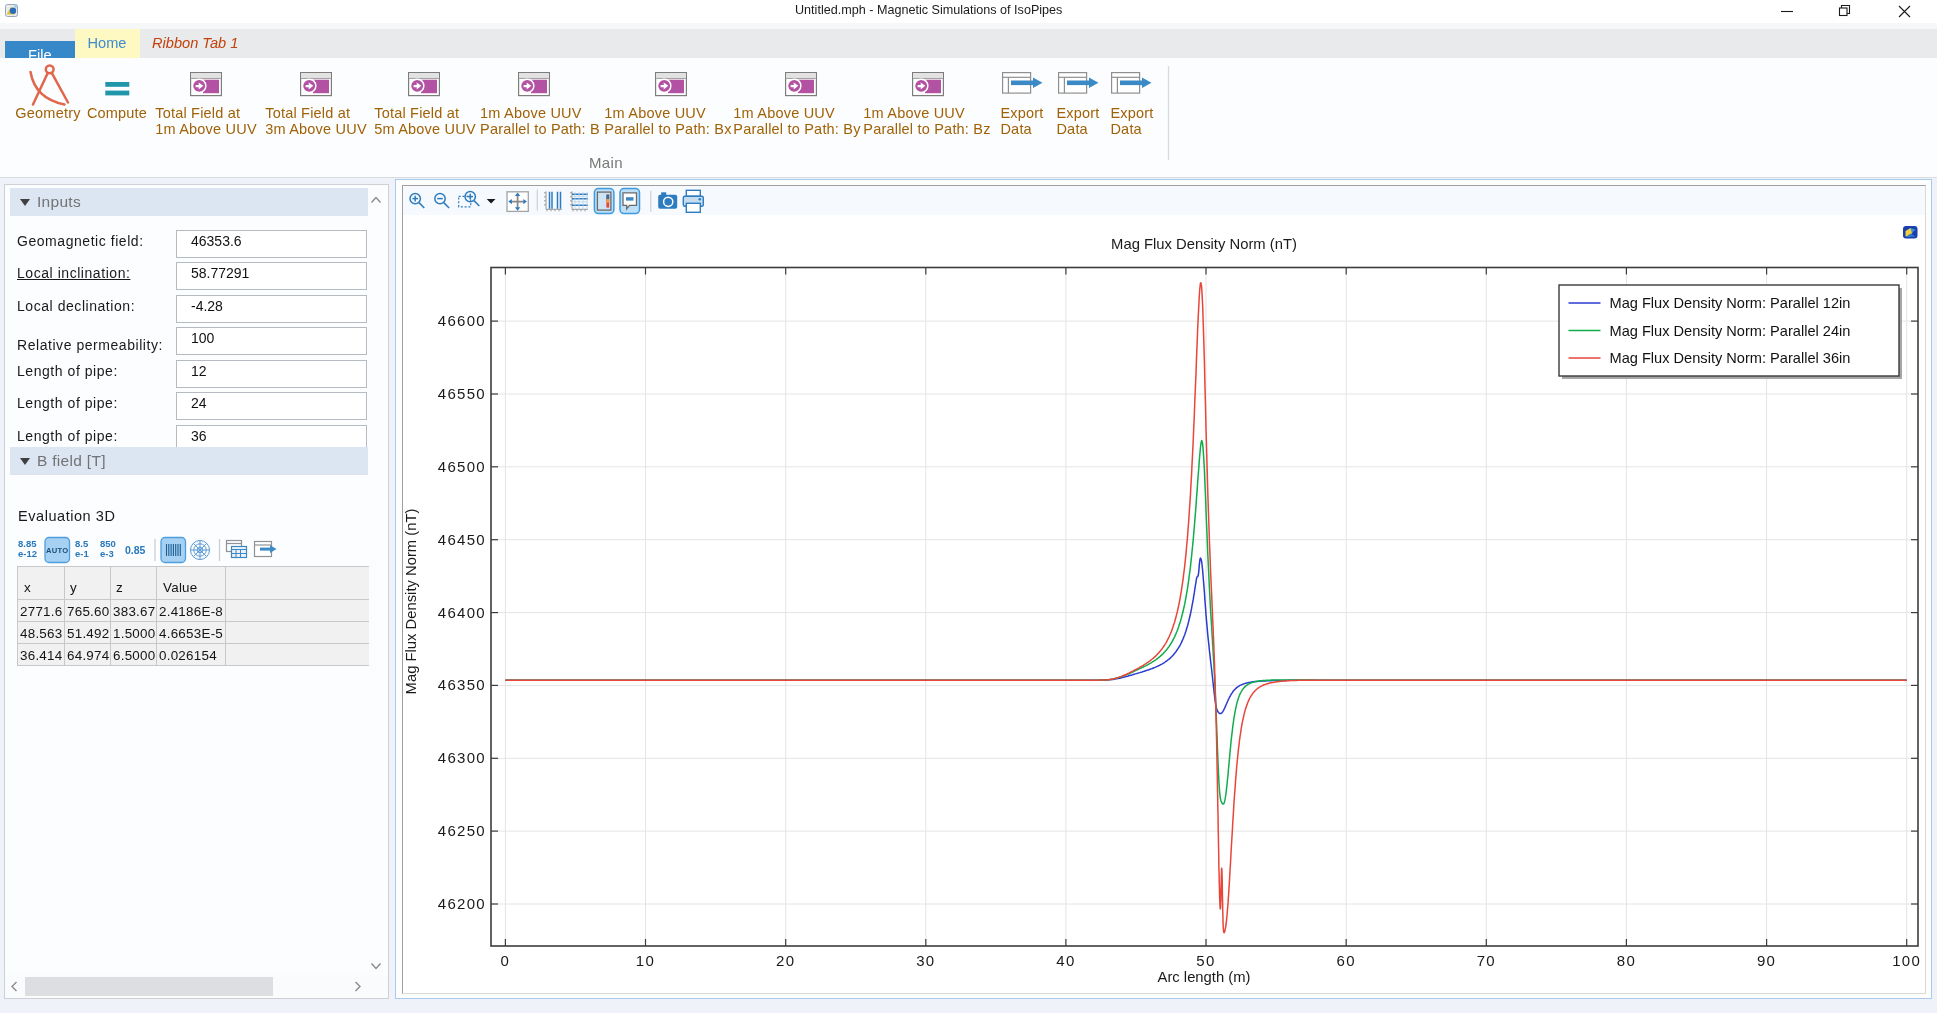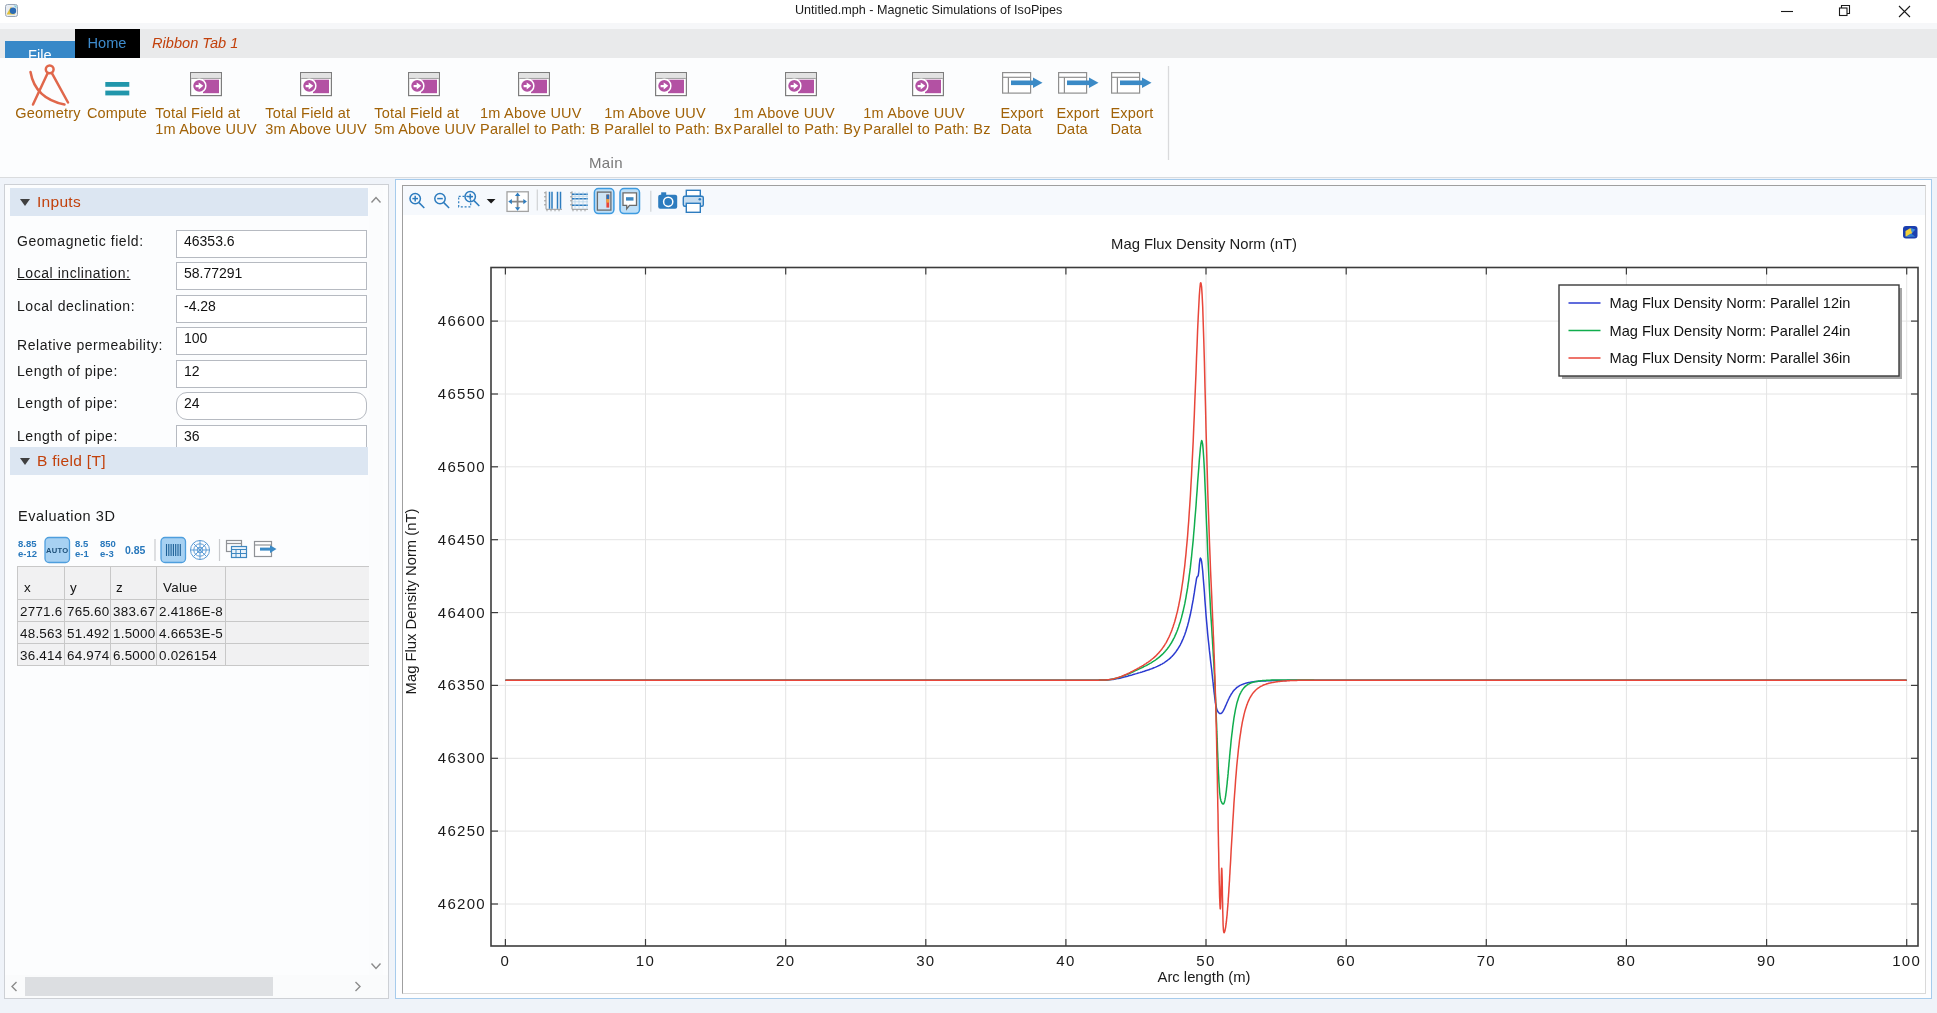--- a/index.html
+++ b/index.html
@@ -3,22 +3,22 @@
 <style>
 *{margin:0;padding:0;box-sizing:border-box;}
 html,body{width:1937px;height:1013px;overflow:hidden;background:#eff3f9;
  font-family:"Liberation Sans",sans-serif;-webkit-font-smoothing:antialiased;}
 .abs{position:absolute;}
 .tl{font-size:15px;fill:#1a1a1a;letter-spacing:1.3px;}
 .lg{font-size:14.6px;fill:#111;}
 .rlbl{position:absolute;font-size:14.5px;letter-spacing:.2px;color:#a16207;line-height:16px;white-space:nowrap;transform:translateX(-50%);}
 .flbl{position:absolute;font-size:14px;letter-spacing:.55px;color:#1a1a1a;white-space:nowrap;}
 .inp{position:absolute;left:176px;width:191px;height:28px;background:#fff;border:1px solid #b6bac1;
- font-size:14px;color:#111;padding-left:7px;line-height:20px;}
-.hdr{position:absolute;left:10px;width:358px;height:28px;background:#dce6f2;color:#c2410c;
+ font-size:14px;color:#111;padding-left:14px;line-height:20px;}
+.hdr{position:absolute;left:10px;width:358px;height:28px;background:#dce6f2;color:#737373;
  font-size:15.5px;letter-spacing:.3px;line-height:28px;}
 .hdr .tri{display:inline-block;width:0;height:0;border-left:5.5px solid transparent;
  border-right:5.5px solid transparent;border-top:7px solid #404040;margin:0 7px 1px 10px;}
 </style></head>
 <body>
 
 <div class="abs" style="left:0;top:0;width:1937px;height:23px;background:#ffffff;"></div>
 <svg class="abs" style="left:5px;top:4px" width="13" height="13" viewBox="0 0 13 13">
  <rect x="0.5" y="0.5" width="12" height="12" rx="2" fill="#e9edf2" stroke="#9aa7b8" stroke-width="1"></rect>
  <path d="M1.5,10.5 L6,2.5 L10,10.5 Z" fill="#e3c23c"></path>
@@ -30,21 +30,21 @@
  <line x1="6" y1="11.5" x2="18" y2="11.5" stroke="#1a1a1a" stroke-width="1.1"></line>
  <rect x="64.5" y="8" width="7.5" height="7.5" fill="none" stroke="#1a1a1a" stroke-width="1.1"></rect>
  <path d="M66.5,8 L66.5,5.5 L74.5,5.5 L74.5,13.5 L72,13.5" fill="none" stroke="#1a1a1a" stroke-width="1.1"></path>
  <path d="M124,6 L135,17 M135,6 L124,17" stroke="#1a1a1a" stroke-width="1.1"></path>
 </svg>
 
 <div class="abs" style="left:0;top:23px;width:1937px;height:6px;background:#f6f7f9;"></div>
 <div class="abs" style="left:0;top:29px;width:1937px;height:28.5px;background:#e9eaeb;"></div>
 <div class="abs" style="left:5px;top:28.5px;width:69.5px;height:29px;background:#3788c8;color:#fff;
  font-size:14.6px;text-align:center;line-height:29px;margin-top:12px;">File</div>
-<div class="abs" style="left:74.5px;top:28.5px;width:65px;height:29px;background:#000000;color:#3e8bcd;
+<div class="abs" style="left:74.5px;top:28.5px;width:65px;height:29px;background:#fef9c3;color:#3e8bcd;
  font-size:14.6px;text-align:center;line-height:29px;">Home</div>
 <div class="abs" style="left:152px;top:28.5px;height:29px;color:#c2410c;
  font-size:14.6px;line-height:29px;font-style:italic;">Ribbon Tab 1</div>
 <div class="abs" style="left:0;top:57.5px;width:1937px;height:120px;background:#fcfdfe;border-bottom:1px solid #dadcde;"></div>
 <svg class="abs" style="left:0;top:57px" width="1190" height="120" viewBox="0 0 1190 120">
     <g fill="none" stroke="#e0674b" stroke-width="2.5" stroke-linecap="round">
       <circle cx="49.7" cy="12.3" r="3.9"></circle>
       <path d="M47.6,16.2 L33,47.5"></path>
       <path d="M51.9,16.2 L68,45.5"></path>
       <path d="M30.5,15 C34,35 47,44 64.5,47.5"></path>
@@ -156,21 +156,21 @@
 <div class="inp" style="top:229.5px;">46353.6</div>
 <div class="flbl" style="left:17px;top:265px;text-decoration:underline;">Local inclination:</div>
 <div class="inp" style="top:262px;">58.77291</div>
 <div class="flbl" style="left:17px;top:297.5px;">Local declination:</div>
 <div class="inp" style="top:294.5px;">-4.28</div>
 <div class="flbl" style="left:17px;top:337px;">Relative permeability:</div>
 <div class="inp" style="top:327px;">100</div>
 <div class="flbl" style="left:17px;top:362.5px;">Length of pipe:</div>
 <div class="inp" style="top:359.5px;">12</div>
 <div class="flbl" style="left:17px;top:395px;">Length of pipe:</div>
-<div class="inp" style="top:392px;border-radius:11px;">24</div>
+<div class="inp" style="top:392px;">24</div>
 <div class="flbl" style="left:17px;top:427.5px;">Length of pipe:</div>
 <div class="inp" style="top:424.5px;">36</div>
 <div class="hdr" style="top:447px;"><span class="tri"></span>B field [T]</div>
 <div class="flbl" style="left:18px;top:508px;font-size:14.5px;">Evaluation 3D</div>
 <svg class="abs" style="left:8px;top:534px" width="280" height="32" viewBox="0 0 280 32">
     <style>.bt{font:9.5px "Liberation Sans";fill:#2878bc;font-weight:bold;}</style>
     <text x="10" y="13" class="bt">8.85</text>
     <text x="10" y="23" class="bt">e-12</text>
     <rect x="37" y="3.5" width="24.5" height="25" rx="4" fill="#a7d1f2" stroke="#4e9edd" stroke-width="1.3"></rect>
     <text x="49.2" y="19" text-anchor="middle" style="font:bold 7.6px 'Liberation Sans';fill:#1c4f78;letter-spacing:.2px;">AUTO</text>

